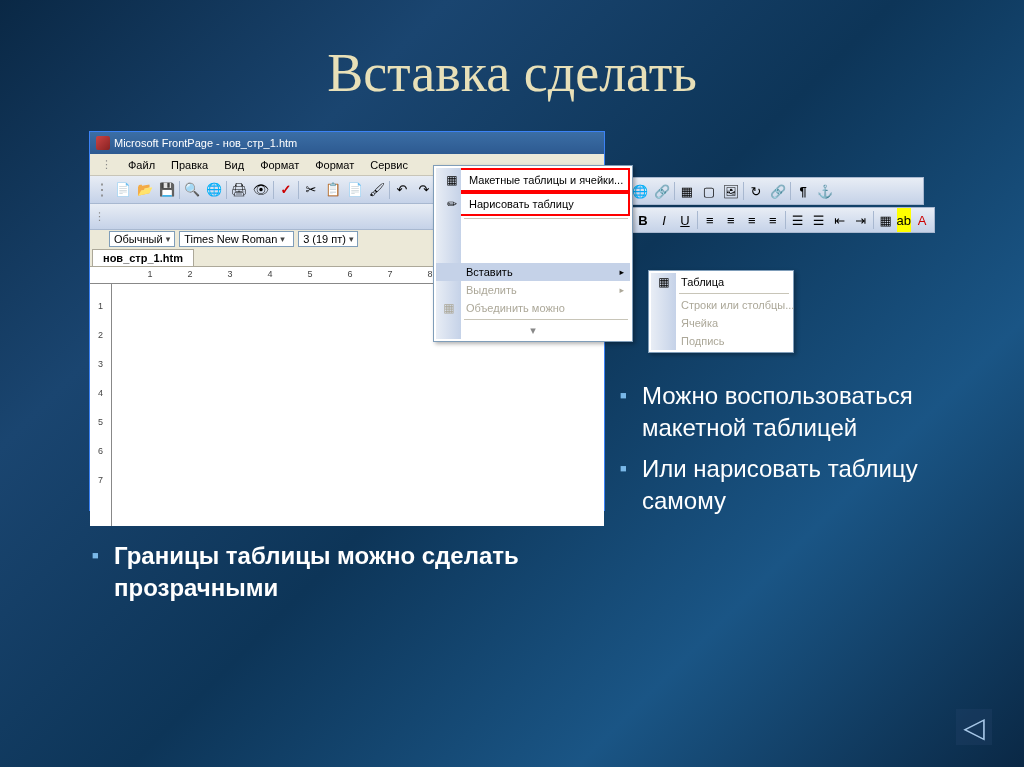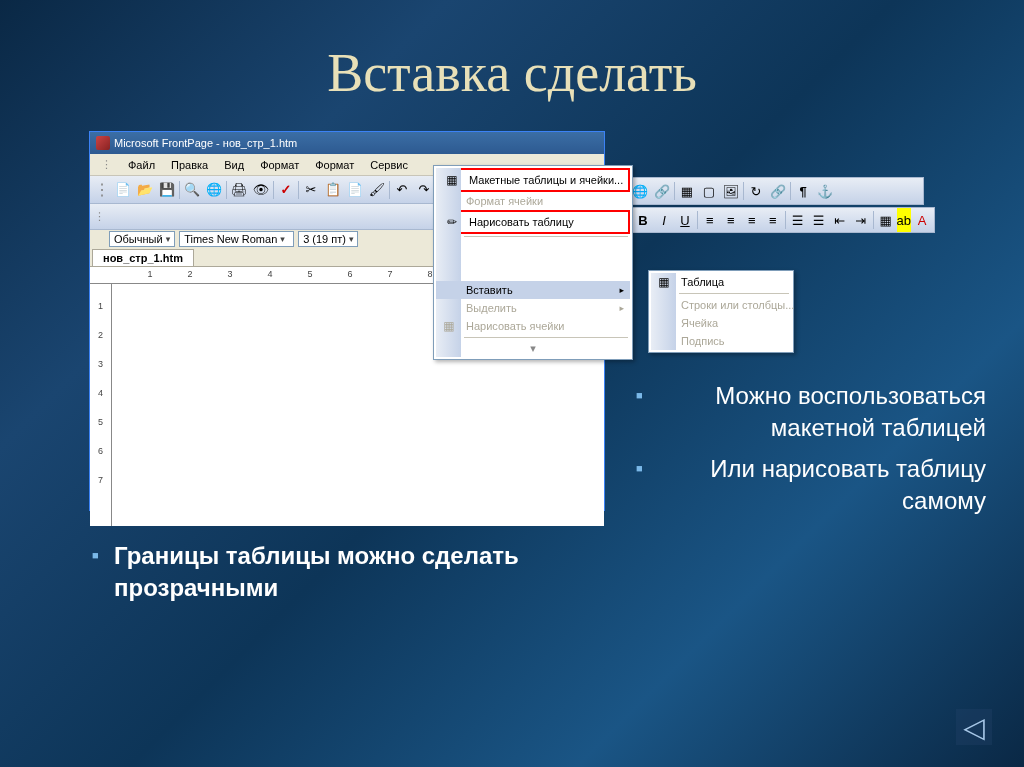--- a/index.html
+++ b/index.html
@@ -223,21 +223,21 @@
 }
 .bullet-list li::before {
   content: '■';
   position: absolute;
   left: 0;
   top: 8px;
   font-size: 11px;
   color: #7ab8e8;
 }
 .left-bullets { position: absolute; left: 92px; top: 540px; width: 490px; font-weight: bold; }
-.right-bullets { position: absolute; left: 636px; top: 380px; width: 350px; text-align: right; }
+.right-bullets { position: absolute; left: 620px; top: 380px; width: 350px; }
 .nav-back {
   position: absolute;
   right: 32px;
   bottom: 22px;
   width: 36px;
   height: 36px;
   display: flex;
   align-items: center;
   justify-content: center;
   color: #a8c8e8;
@@ -368,39 +368,38 @@
 </div>
 
 <div class="menu-popup table-menu">
   <div class="stripe"></div>
   <div class="highlight-box" style="padding:1px">
     <div class="menu-item">
       <span class="icon">▦</span>
       <span>Макетные таблицы и ячейки...</span>
     </div>
   </div>
-  <div class="menu-item disabled" style="color:#aca899;padding-left:30px;font-size:11px">Формат ячейки</div>
   <div class="highlight-box" style="padding:1px">
     <div class="menu-item">
       <span class="icon">✏</span>
       <span>Нарисовать таблицу</span>
     </div>
   </div>
   <div class="menu-sep"></div>
   <div class="menu-item sel">
     <span>Вставить</span>
     <span class="arrow">▸</span>
   </div>
   <div class="menu-item disabled">
     <span>Выделить</span>
     <span class="arrow">▸</span>
   </div>
   <div class="menu-item disabled">
     <span class="icon">▦</span>
-    <span>Нарисовать ячейки</span>
+    <span>Объединить можно</span>
   </div>
   <div class="menu-sep"></div>
   <div style="text-align:center;padding:2px;position:relative;z-index:1">
     <span style="color:#888">▾</span>
   </div>
 </div>
 
 <div class="menu-popup submenu">
   <div class="stripe"></div>
   <div class="menu-item">

